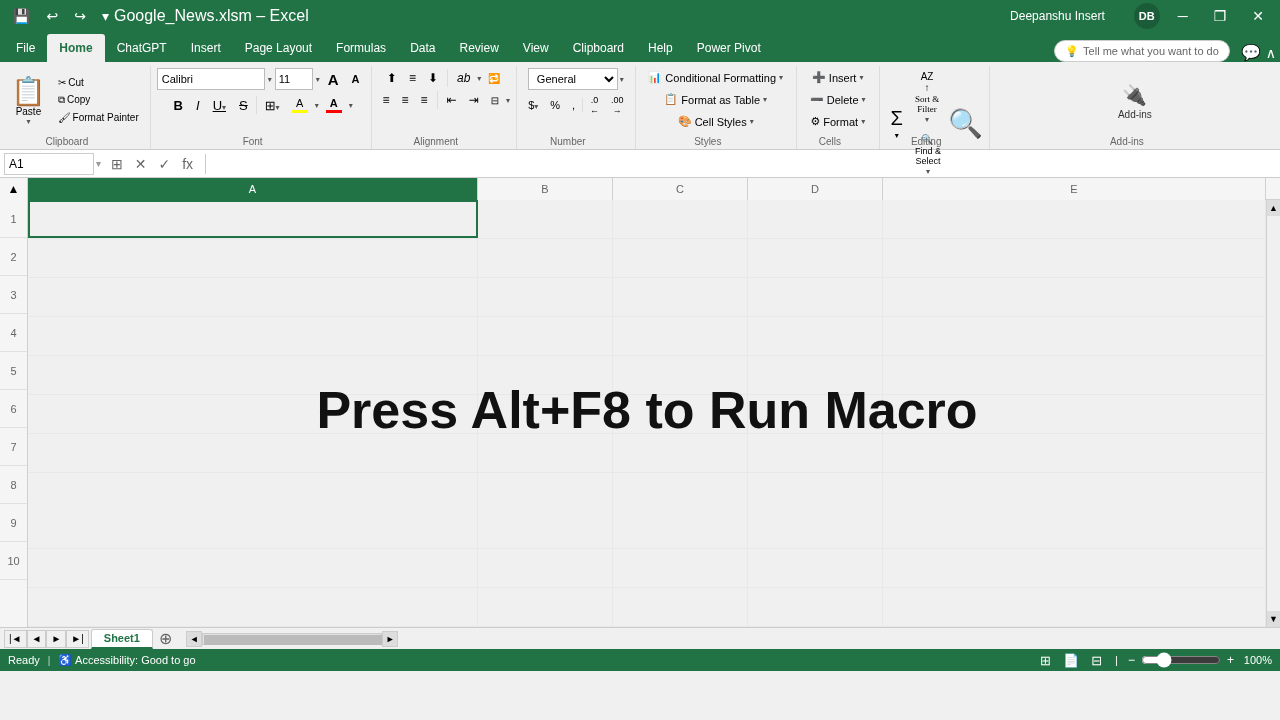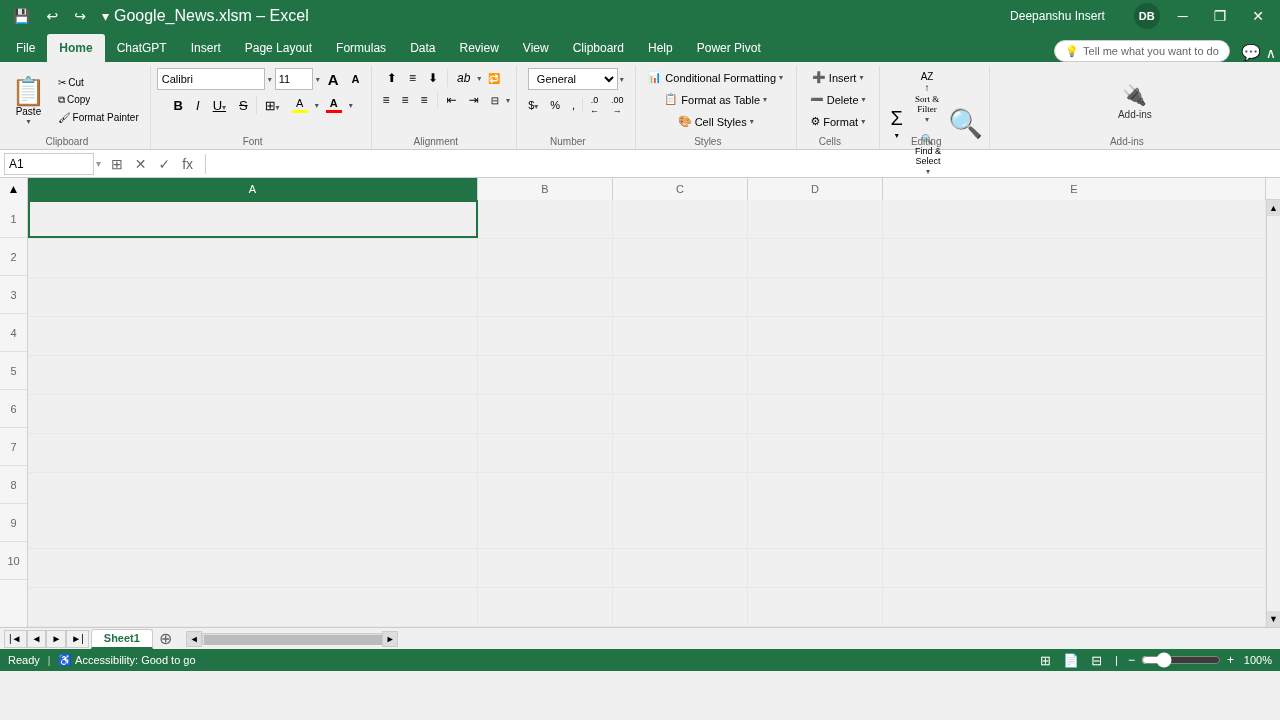--- a/index.html
+++ b/index.html
@@ -685,20 +685,21 @@
         <div class="grid-cell col-e"></div>
       </div>
       <div class="grid-row">
         <div class="grid-cell col-a"></div>
         <div class="grid-cell col-b"></div>
         <div class="grid-cell col-c"></div>
         <div class="grid-cell col-d"></div>
         <div class="grid-cell col-e"></div>
       </div>
 
+      <div id="main-message" style="top: 180px;">Press Alt+F8 to Run Macro</div>
     </div>
 
     <div id="right-scrollbar">
       <div class="scroll-arrow">▲</div>
       <div class="scroll-track"></div>
       <div class="scroll-arrow">▼</div>
     </div>
   </div>
 </div>
 

